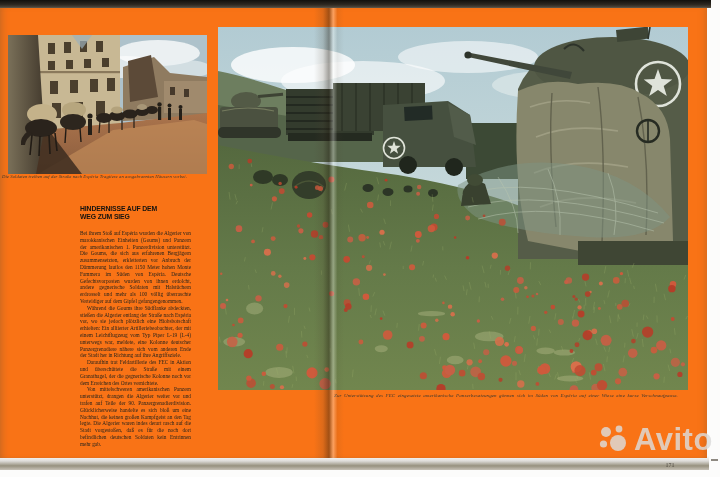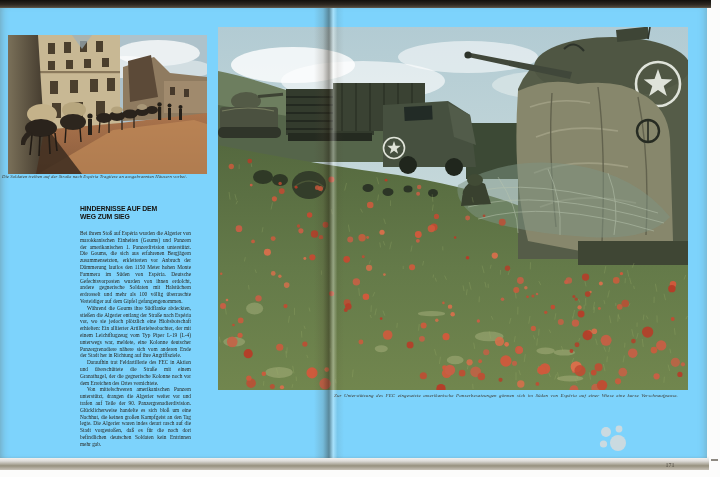--- a/index.html
+++ b/index.html
@@ -3,21 +3,21 @@
 <meta charset="utf-8">
 <style>
   *{margin:0;padding:0;box-sizing:border-box}
   html,body{background:#ffffff}
   #stage{position:relative;width:720px;height:477px;background:#fcfcfb;overflow:hidden;
          font-family:"Liberation Serif",serif}
   .abs{position:absolute}
 
   .top-edge{left:0;top:0;width:711px;height:8px;
     background:linear-gradient(to bottom,#12100c,#2c2720 55%,#4d463b 90%,#6a6254)}
-  .book{left:0;top:8px;width:707px;height:450px;background:#7dd3fc;
+  .book{left:0;top:8px;width:707px;height:450px;background:#f97316;
     box-shadow:inset 8px 0 10px -8px rgba(90,80,60,.45), inset -6px 0 8px -6px rgba(90,80,60,.35)}
   .gutter{left:314px;top:8px;width:30px;height:450px;z-index:6;
     background:linear-gradient(to right,rgba(74,62,44,0) 0%,rgba(74,62,44,.16) 30%,
       rgba(38,30,18,.42) 50%,rgba(255,255,250,.32) 64%,rgba(74,62,44,.08) 78%,rgba(74,62,44,0) 100%)}
   .bottom-edge{left:0;top:456px;width:709px;height:14px;
     background:linear-gradient(to bottom,rgba(120,112,100,0),rgba(120,112,100,.22) 35%,#97917f 70%,#c6c1b6 100%)}
 
   .photo{display:block}
   .photo-left{left:8px;top:27px;z-index:2}
   .photo-right{left:218px;top:19px;z-index:2}
@@ -614,16 +614,17 @@
 
   <div class="abs watermark">
     <svg width="34" height="32" viewBox="0 0 34 32">
       <g fill="#dcdcdb">
         <circle cx="9" cy="9" r="5"></circle>
         <circle cx="22" cy="6" r="3.4"></circle>
         <circle cx="6.5" cy="21" r="3.6"></circle>
         <circle cx="21" cy="20" r="8"></circle>
       </g>
     </svg>
+    <span class="wm-text">Avito</span>
   </div>
 
   <div class="abs edge-dash"></div>
 </div>
 
 </body></html>

